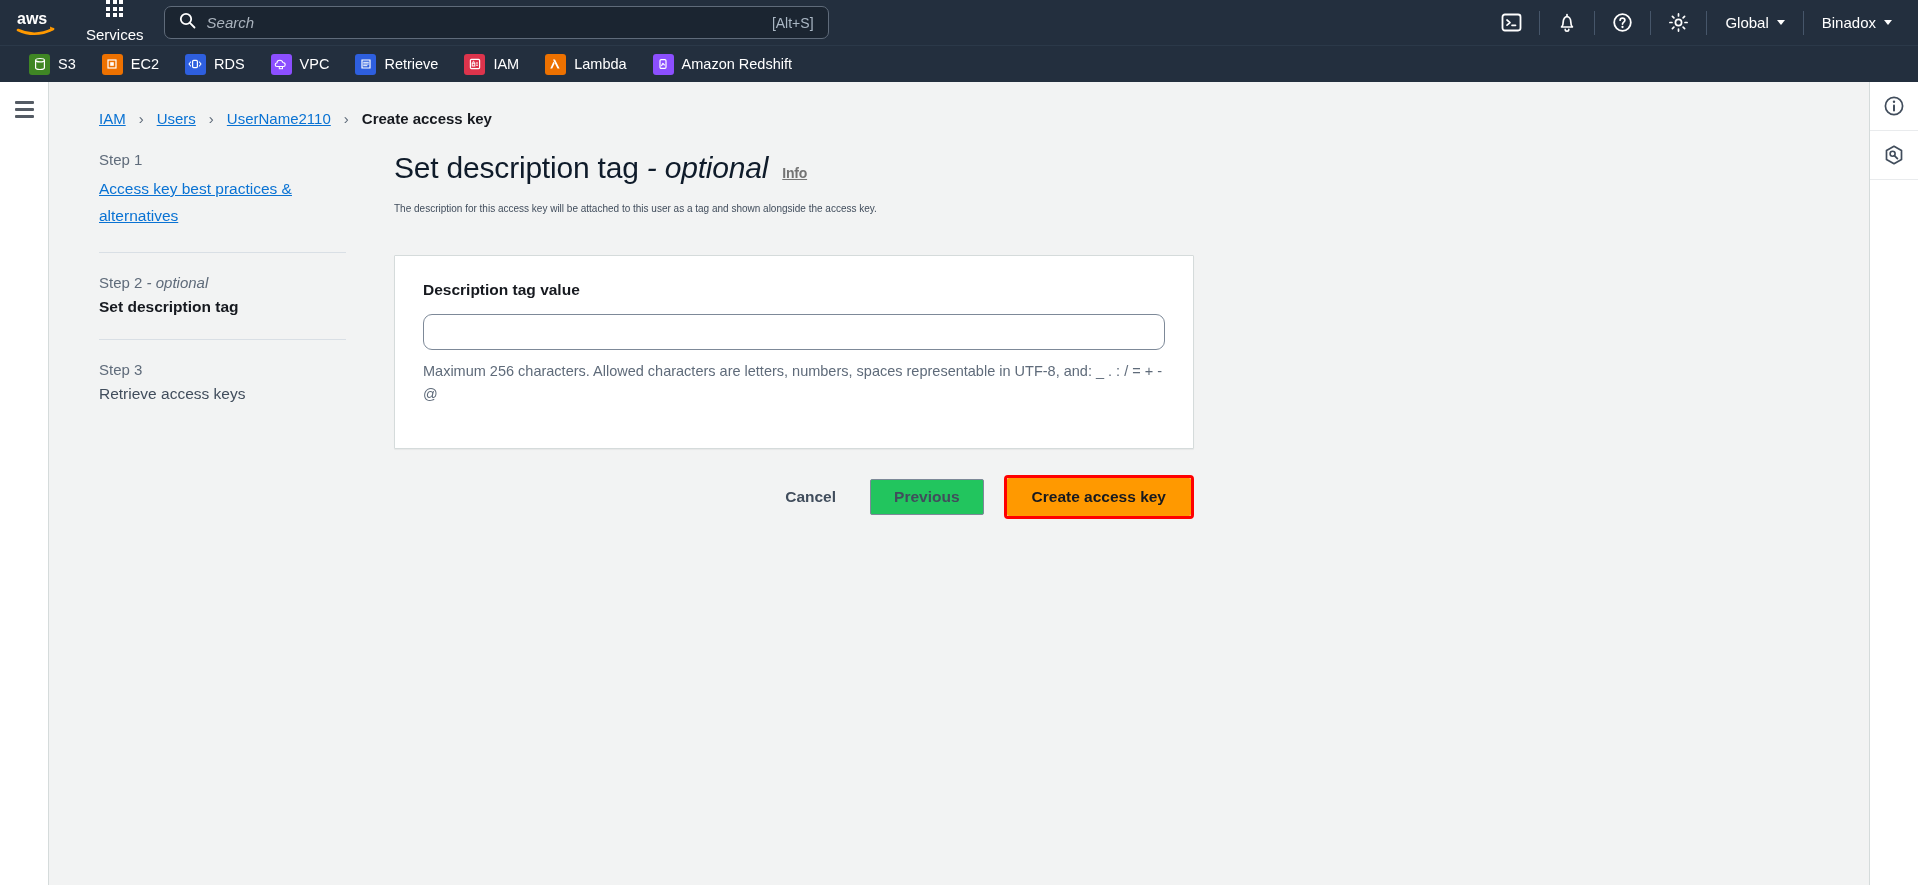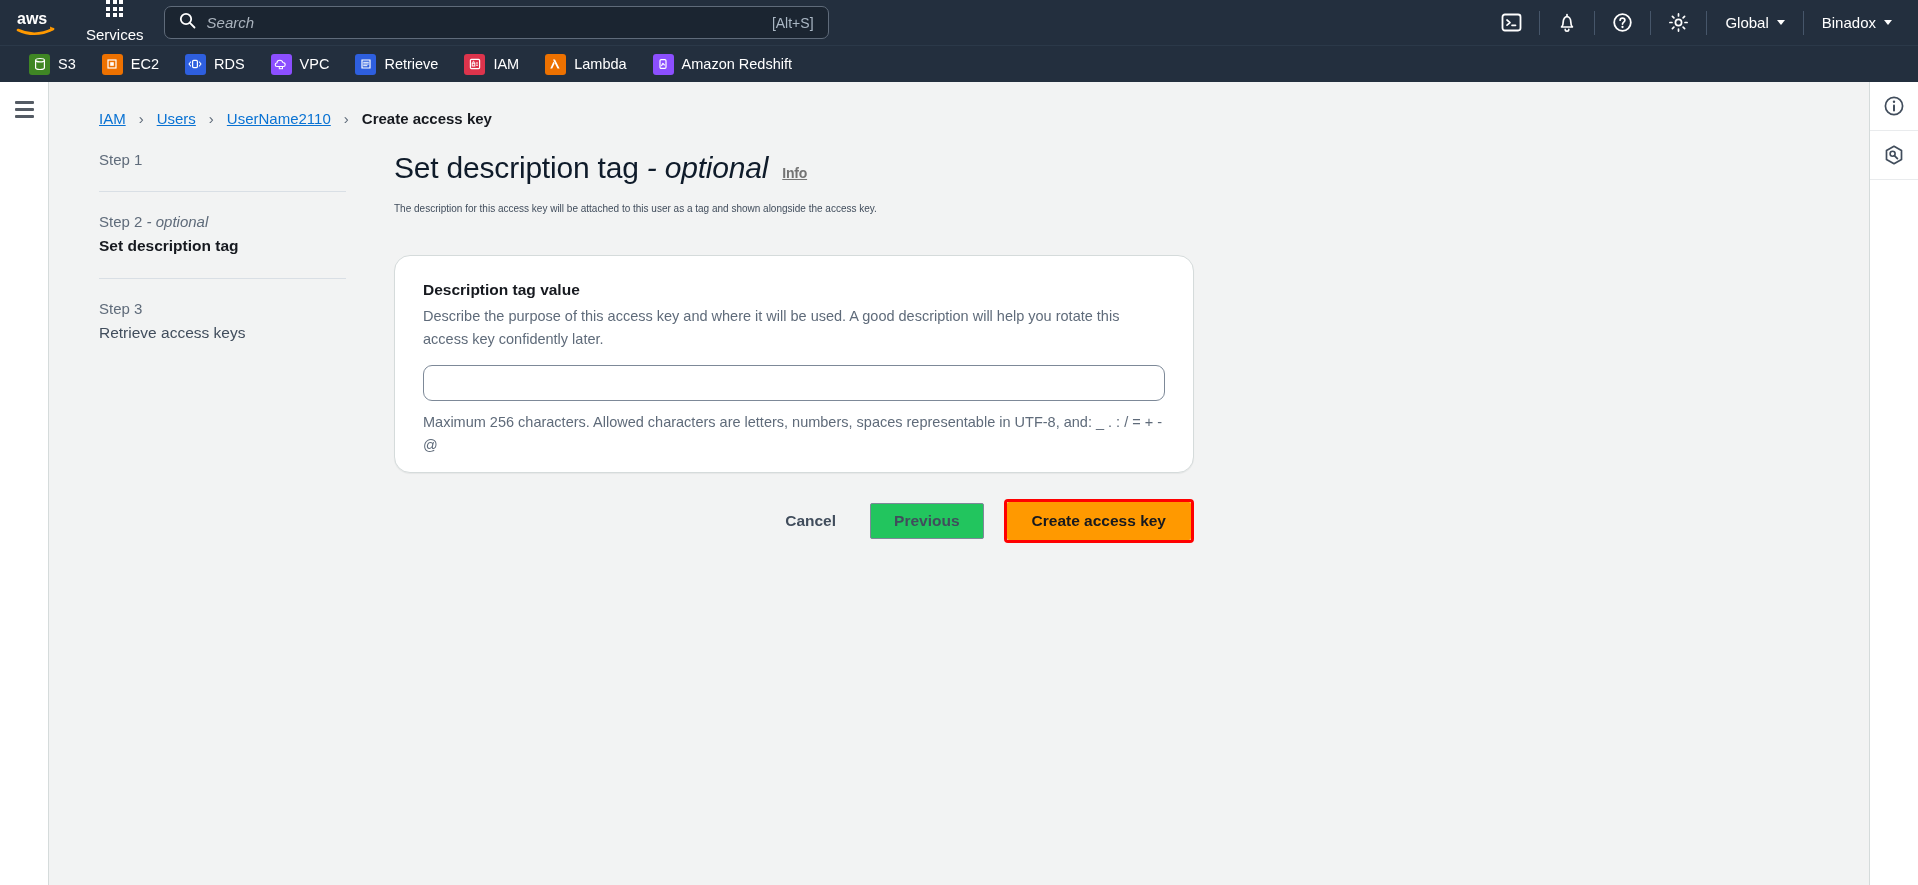--- a/index.html
+++ b/index.html
@@ -139,21 +139,21 @@
     font-size: 14px; color: #737373; text-decoration: underline;
     cursor: pointer; margin-left: 14px; font-weight: 700;
   }
   .lede {
     margin-top: 16px; font-size: 10px; line-height: 1.62; color: #414d5c;
     max-width: 760px;
   }
 
   .card {
     margin-top: 38px; background: #fff; border: 1px solid #d5dbdb;
-    border-radius: 16px; padding: 25px 28px 16px 28px; max-width: 800px;
+    border-radius: 1px; padding: 25px 28px 43px 28px; max-width: 800px;
     box-shadow: 0 1px 1px rgba(0,0,0,.05);
   }
   .field-label { font-size: 15.5px; font-weight: 700; color: #16191f; }
   .field-desc {
     margin-top: 6px; font-size: 14.5px; color: #5f6b7a; line-height: 1.55;
   }
   .text-input {
     margin-top: 15px; width: 100%; height: 36px;
     border: 1px solid #7d8998; border-radius: 9px;
     padding: 0 11px; font-size: 15px; color: #16191f; outline: none;
@@ -382,20 +382,21 @@
       <span class="crumb-sep">›</span>
       <span class="crumb-cur">Create access key</span>
     </div>
 
     <div class="wizard">
 
       <div class="steps">
 
         <div class="step-block">
           <div class="step-label">Step 1</div>
+          <a class="step-link">Access key best practices &amp; alternatives</a>
         </div>
         <div class="step-div"></div>
 
         <div class="step-block">
           <div class="step-label">
             <span>Step 2</span><span class="opt"> - optional</span>
           </div>
           <div class="step-cur">Set description tag</div>
         </div>
         <div class="step-div"></div>
@@ -410,21 +411,20 @@
 
         <div class="h1">
           <span>Set description tag</span>&nbsp;<span class="opt">- optional</span>
           <a class="info-link">Info</a>
         </div>
 
         <div class="lede">The description for this access key will be attached to this user as a tag and shown alongside the access key.</div>
 
         <div class="card">
           <div class="field-label">Description tag value</div>
-          <div class="field-desc">Describe the purpose of this access key and where it will be used. A good description will help you rotate this access key confidently later.</div>
           <input class="text-input" type="text" value="" placeholder="" style="">
           <div class="constraint">Maximum 256 characters. Allowed characters are letters, numbers, spaces representable in UTF-8, and: _ . : / = + - @</div>
         </div>
 
         <div class="actions">
           <span class="btn-link">Cancel</span>
           <button class="btn-normal">Previous</button>
           <span class="btn-primary-wrap">
             <button class="btn-primary">Create access key</button>
           </span>

